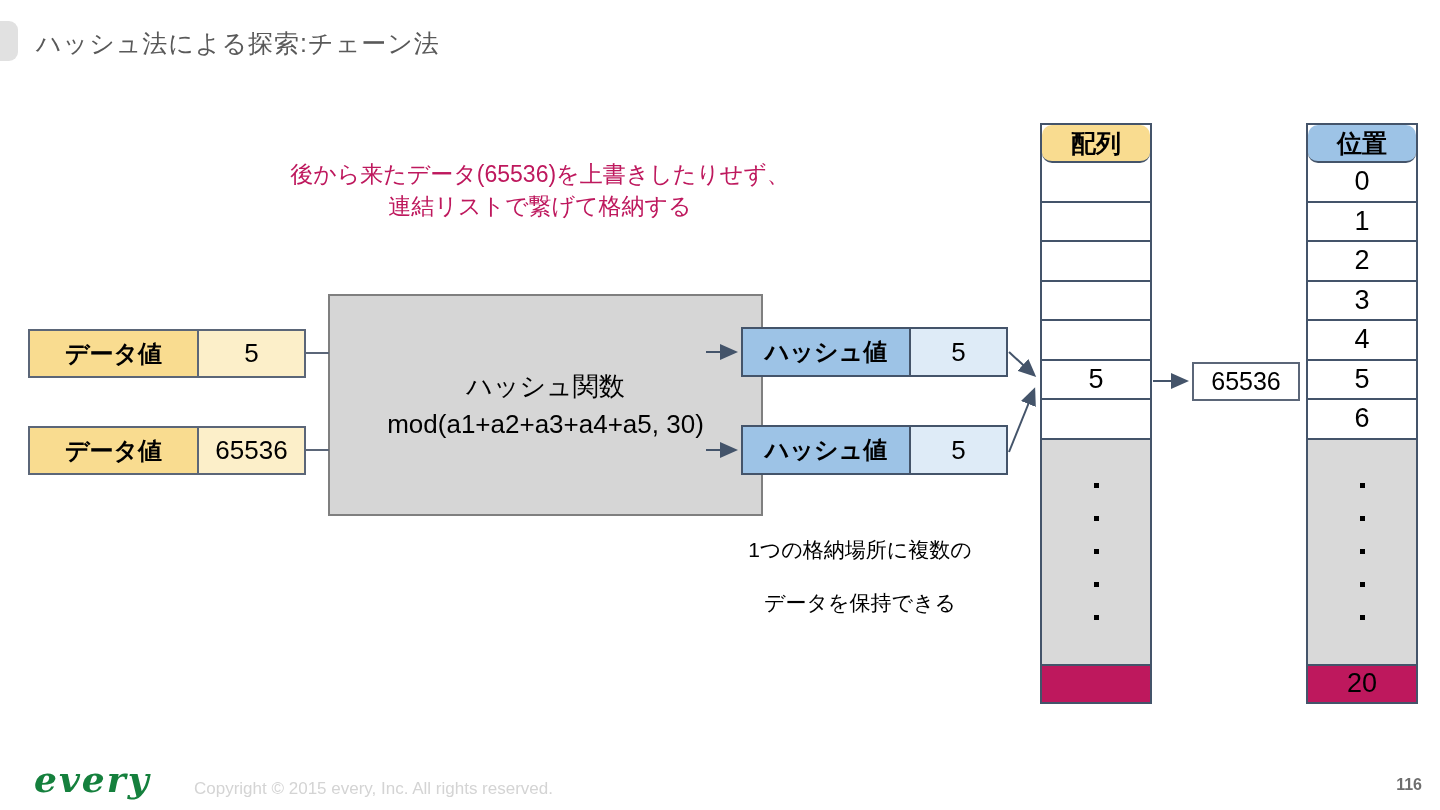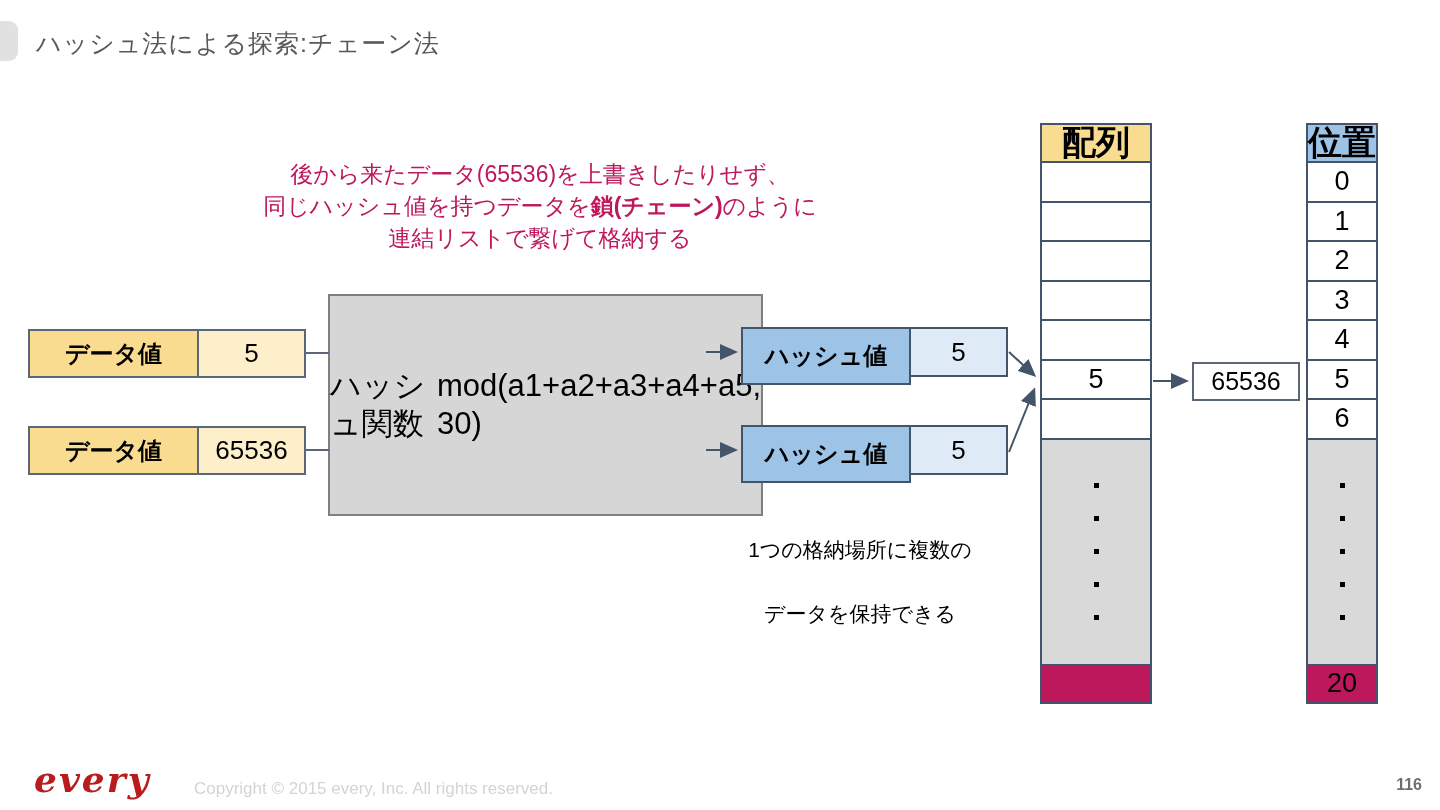--- a/index.html
+++ b/index.html
@@ -15,69 +15,68 @@
   .explain{position:absolute;left:230px;top:158px;width:620px;text-align:center;
     font-size:23px;line-height:32px;color:#be185d;}
   .explain b{font-weight:bold;}
   
   .pairbox{position:absolute;display:flex;box-sizing:border-box;}
   .pairbox .cell{box-sizing:border-box;display:flex;align-items:center;justify-content:center;}
   .data-box .label{width:171px;height:49px;background:#f9dc90;border:2px solid #5b6678;
     font-size:24px;font-weight:bold;}
   .data-box .value{width:107px;height:49px;background:#fcefc9;border:2px solid #5b6678;
     border-left:none;font-size:26px;}
-  .hash-box .label{width:170px;height:58px;background:#9dc3e6;border:2px solid #44546a;
+  .hash-box .label{width:170px;height:50px;background:#9dc3e6;border:2px solid #44546a;
     font-size:24px;font-weight:bold;}
   .hash-box .value{width:97px;height:50px;background:#deebf7;border:2px solid #44546a;
     border-left:none;font-size:26px;}
   
   .func-box{position:absolute;left:328px;top:294px;width:435px;height:222px;
     background:#d6d6d6;border:2px solid #7f7f7f;box-sizing:border-box;
-    display:flex;flex-direction:row;align-items:center;justify-content:center;
-    font-size:31px;line-height:38px;}
+    display:flex;flex-direction:column;align-items:center;justify-content:center;
+    font-size:26px;line-height:38px;}
   
   .col{position:absolute;border:2px solid #44546a;box-sizing:border-box;background:#fff;}
   .col .hdr{height:38px;border-bottom:2px solid #44546a;box-sizing:border-box;
-    display:flex;align-items:center;justify-content:center;font-size:34px;font-weight:bold;}
+    display:flex;align-items:center;justify-content:center;font-size:25px;font-weight:bold;border-radius:10px;}
   .col .c{height:39.5px;border-bottom:2px solid #44546a;box-sizing:border-box;
     display:flex;align-items:center;justify-content:center;font-size:27px;background:#fff;}
   .col .dots{height:226px;border-bottom:2px solid #44546a;box-sizing:border-box;
     background:#d9d9d9;display:flex;flex-direction:column;align-items:center;justify-content:center;gap:28px;}
   .col .last{height:36px;border-bottom:none;display:flex;align-items:center;justify-content:center;font-size:27px;background:#be185d;}
   .array-col{left:1040px;top:123px;width:112px;}
   .array-col .hdr{background:#f9dc90;}
-  .pos-col{left:1306px;top:123px;width:72px;}
+  .pos-col{left:1306px;top:123px;width:112px;}
   .pos-col .hdr{background:#9dc3e6;}
   .sq{width:5px;height:5px;background:#000;}
   
   .chain-box{position:absolute;left:1192px;top:362px;width:108px;height:39px;
     background:#fff;border:2px solid #5b6678;box-sizing:border-box;
     display:flex;align-items:center;justify-content:center;font-size:25px;}
   
   .note{position:absolute;left:732px;top:536px;width:256px;text-align:center;font-size:21px;color:#000;}
-  .note .l2{margin-top:36px;}
+  .note .l2{margin-top:25px;}
   
   .wires{position:absolute;left:0;top:0;pointer-events:none;}
   
   .logo{position:absolute;left:34px;top:758px;font-family:"DejaVu Serif","Liberation Serif",serif;
-    font-style:italic;font-weight:bold;font-size:36px;color:#b91c1c;letter-spacing:2px;}
+    font-style:italic;font-weight:bold;font-size:36px;color:#15803d;letter-spacing:2px;}
   .copyright{position:absolute;left:148px;top:779px;font-size:17px;color:#d4d4d4;margin-left:46px;}
   .pageno{position:absolute;right:18px;top:776px;font-size:16px;font-weight:bold;color:#6e6e6e;}
 </style>
 </head>
 <body>
 
 <div class="slide">
 
   <div class="title-marker"></div>
   <div class="slide-title">ハッシュ法による探索:チェーン法</div>
 
   <div class="explain">
     <div>後から来たデータ(65536)を上書きしたりせず、</div>
-    <div><span>同じハッシュ値を持つデータを</span><b>鎖(チェーン)</b><span>のように</span></div>
     <div>連結リストで繋げて格納する</div>
   </div>
 
   <div class="pairbox data-box" style="left:28px;top:329px;">
     <div class="cell label">データ値</div>
     <div class="cell value">5</div>
   </div>
   <div class="pairbox data-box" style="left:28px;top:426px;">
     <div class="cell label">データ値</div>
     <div class="cell value">65536</div>

